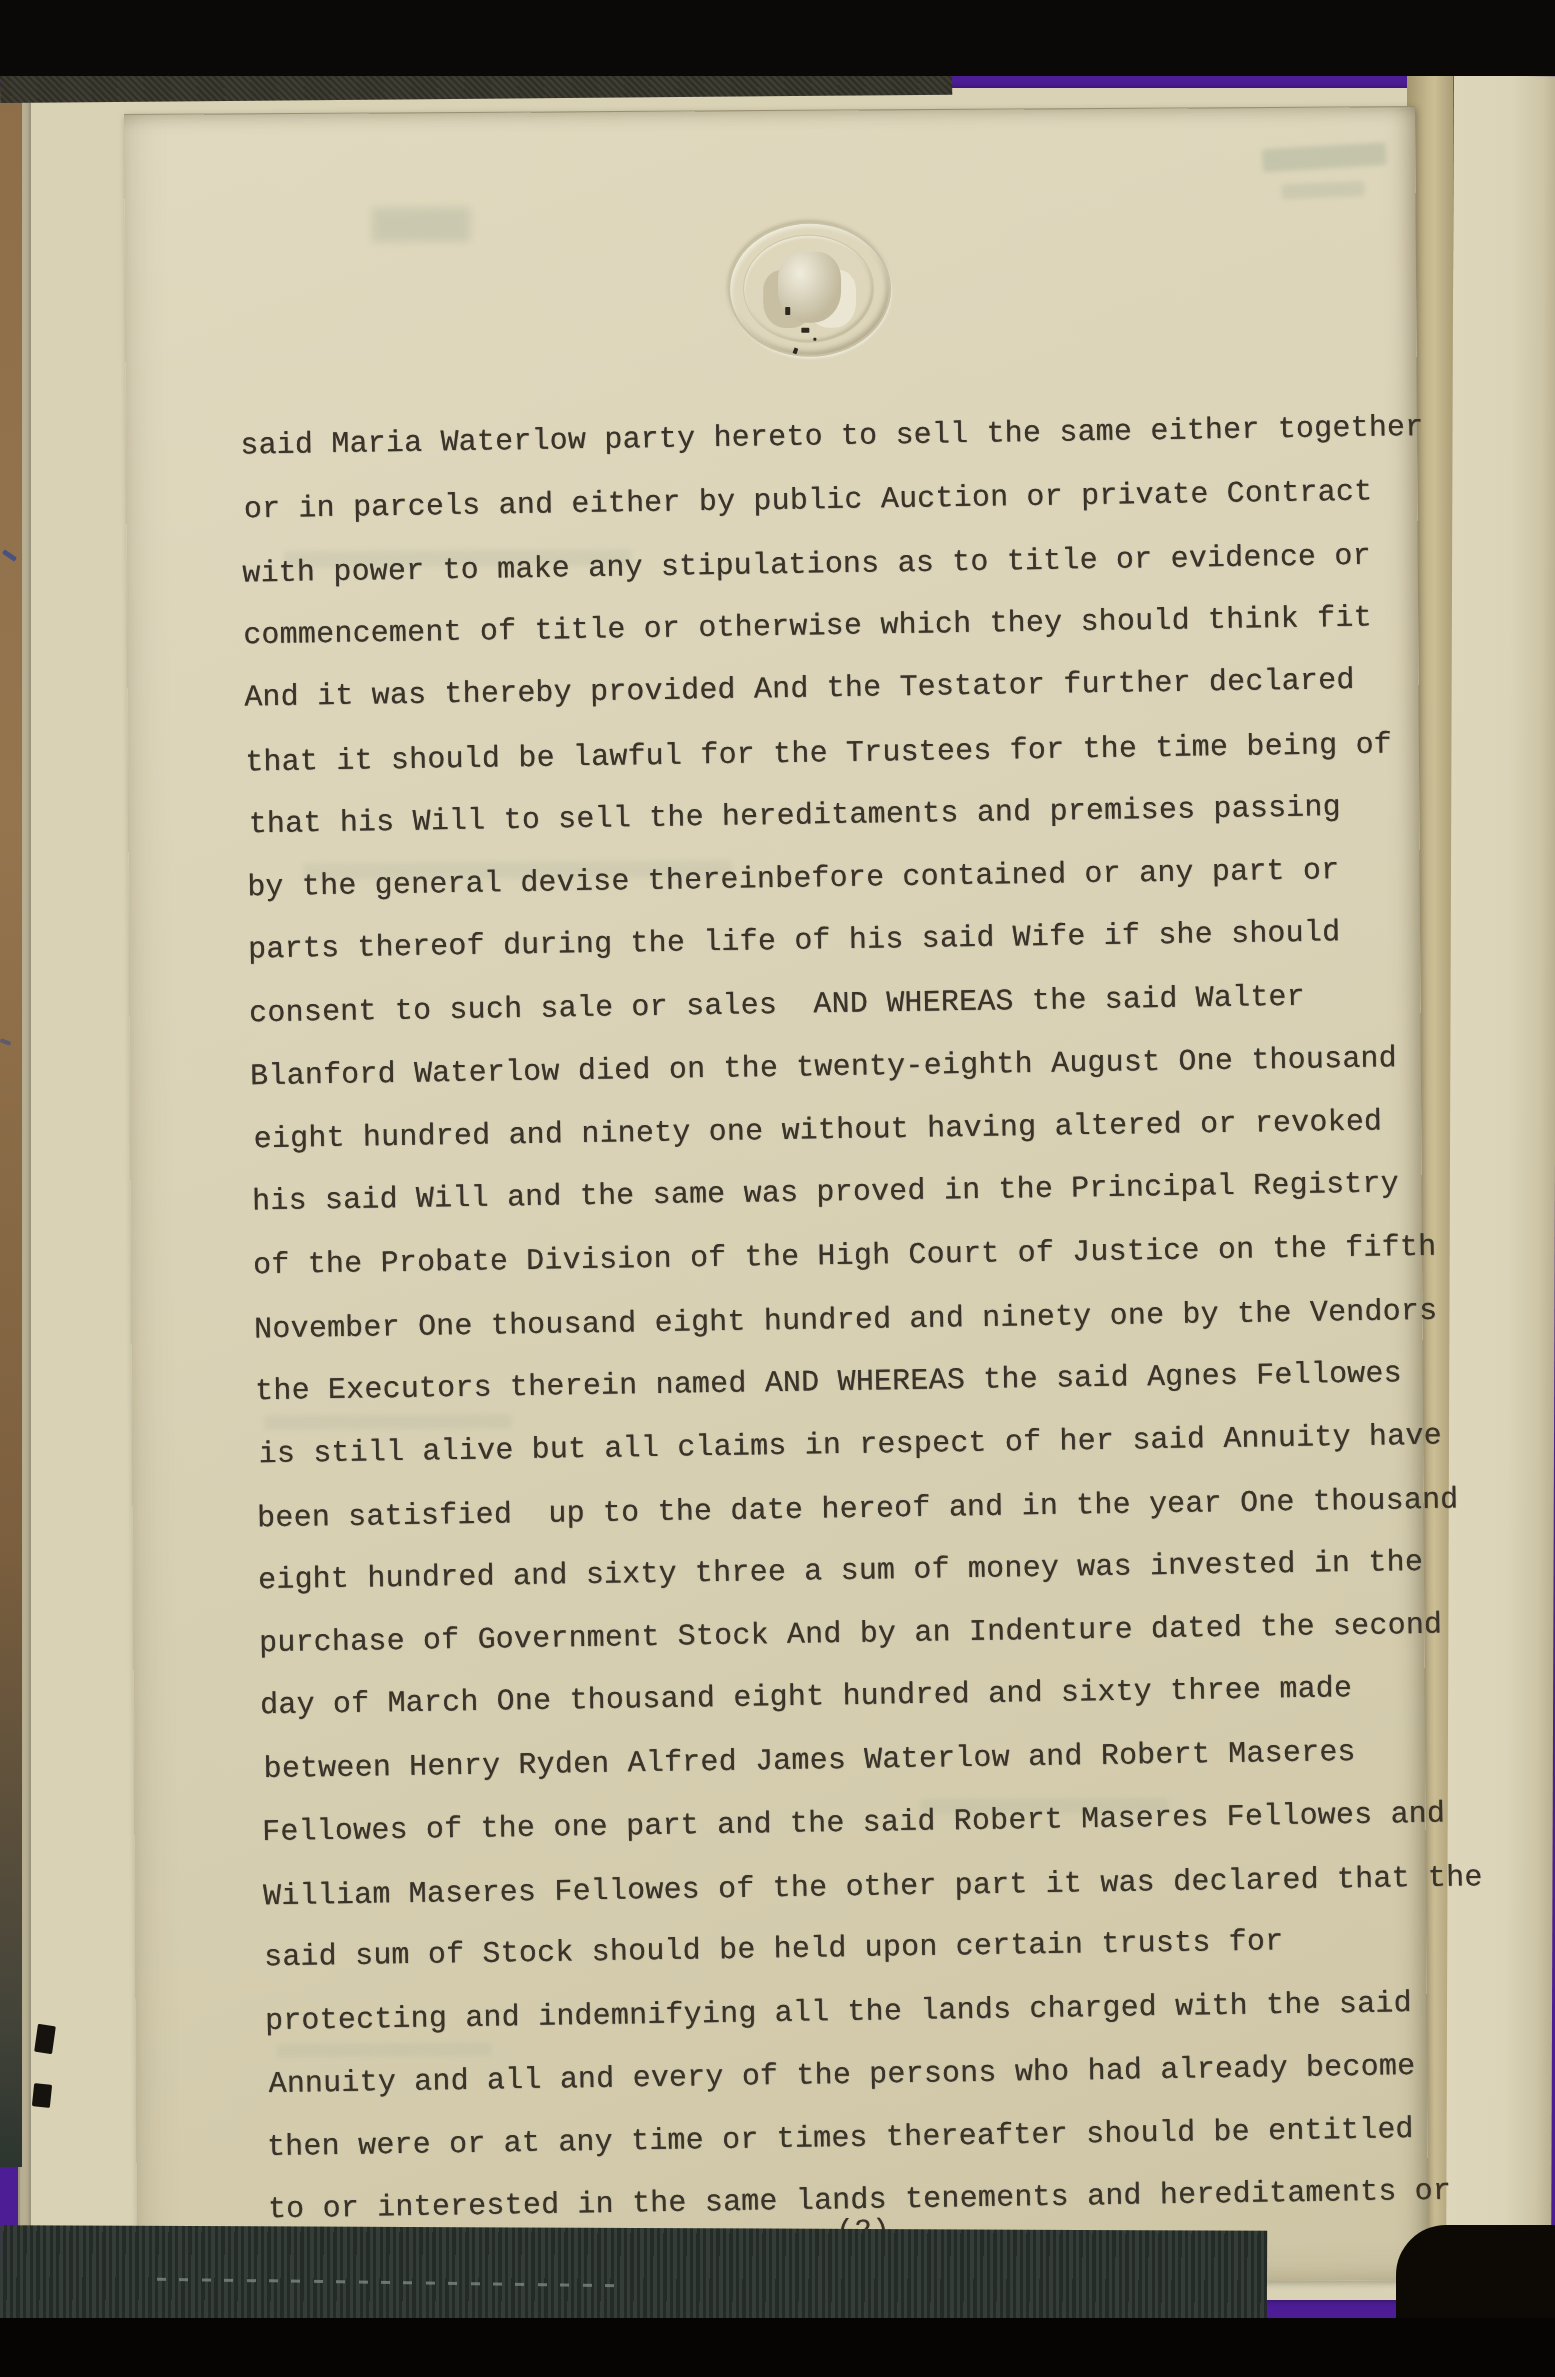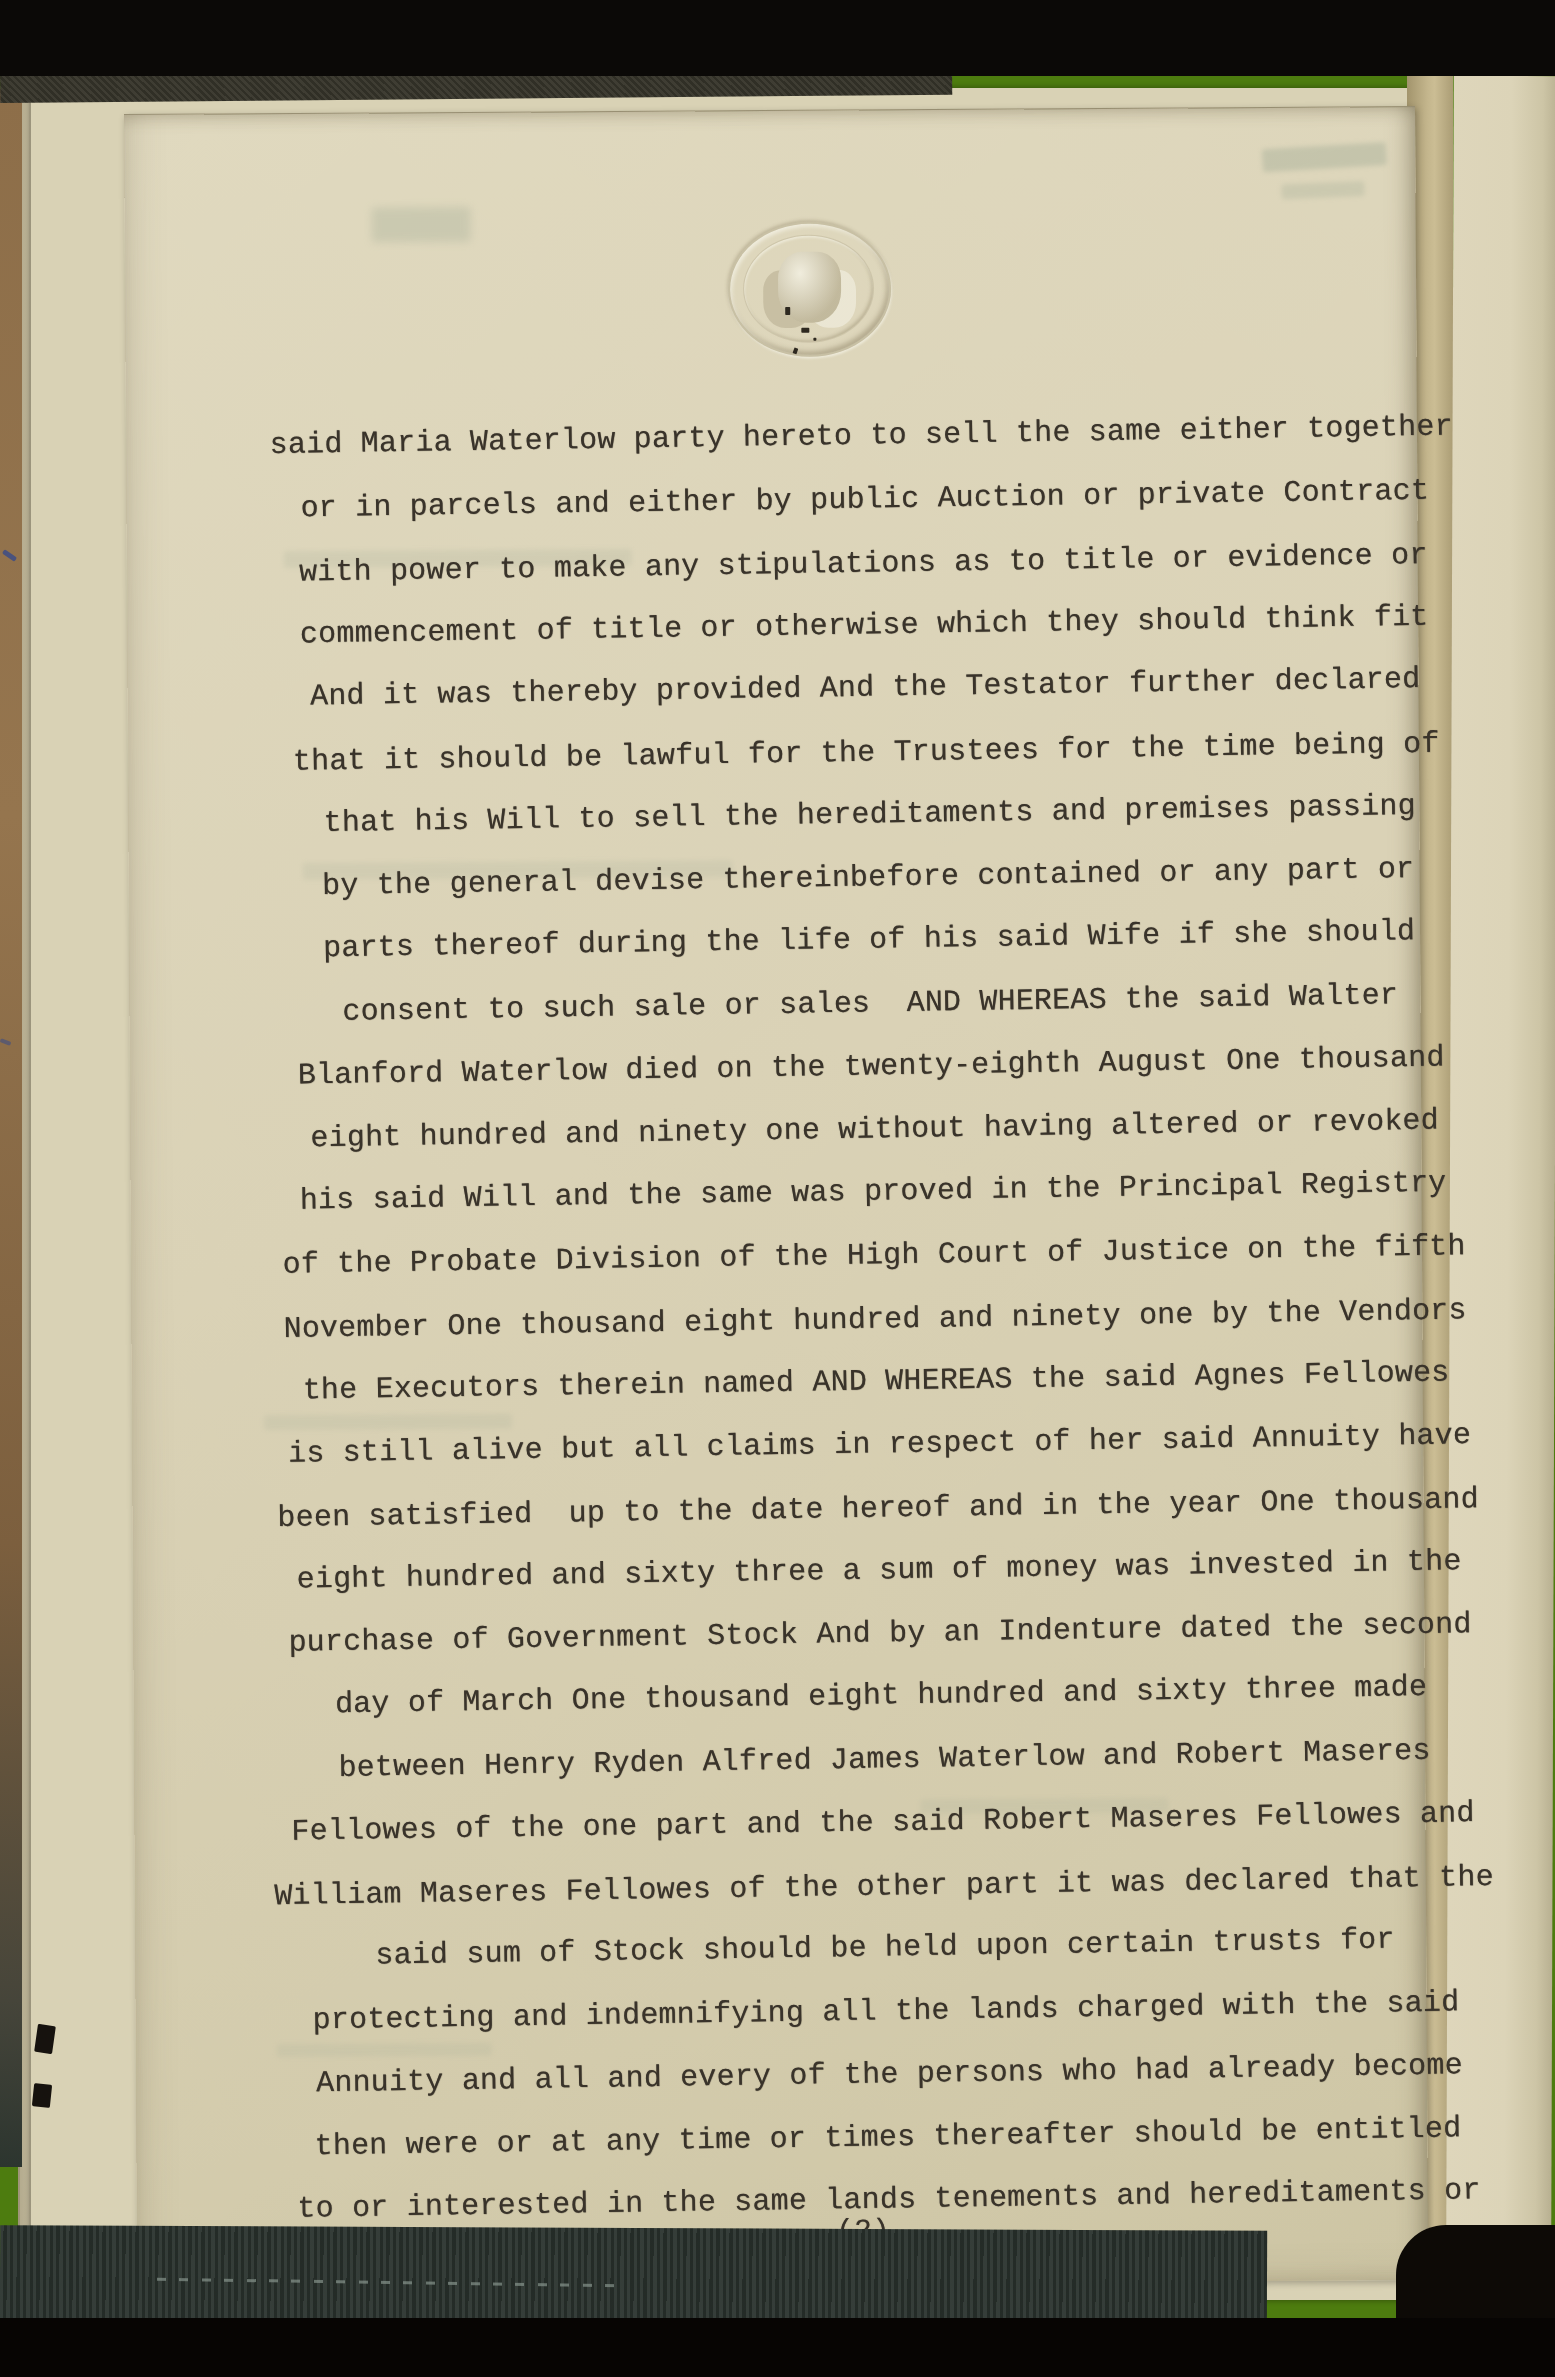--- a/index.html
+++ b/index.html
@@ -1,17 +1,17 @@
 <!DOCTYPE html>
 <html style="font-size:13.2px"><head>
 <meta charset="utf-8">
 <style>
   html,body{margin:0;padding:0;background:#0b0907;}
   .scene{position:relative;width:1555px;height:2377px;overflow:hidden;
-         background:#4d7c0f;font-family:"Liberation Mono","DejaVu Sans Mono",monospace;text-align:center;}
+         background:#4c1d95;font-family:"Liberation Mono","DejaVu Sans Mono",monospace;}
   .abs{position:absolute;}
 
   
   .top-black{left:0;top:0;width:1555px;height:76px;background:#0b0907;z-index:6;}
   .top-fabric{left:0;top:70px;width:952px;height:33px;background:#37352b;
     background-image:repeating-linear-gradient(45deg,rgba(255,255,255,.04) 0 2.5px,rgba(0,0,0,.12) 2.5px 5px);
     transform:rotate(-.5deg);transform-origin:left top;z-index:5;}
 
   
   .left-spine{left:0;top:89px;width:21.5px;height:2078px;z-index:3;

